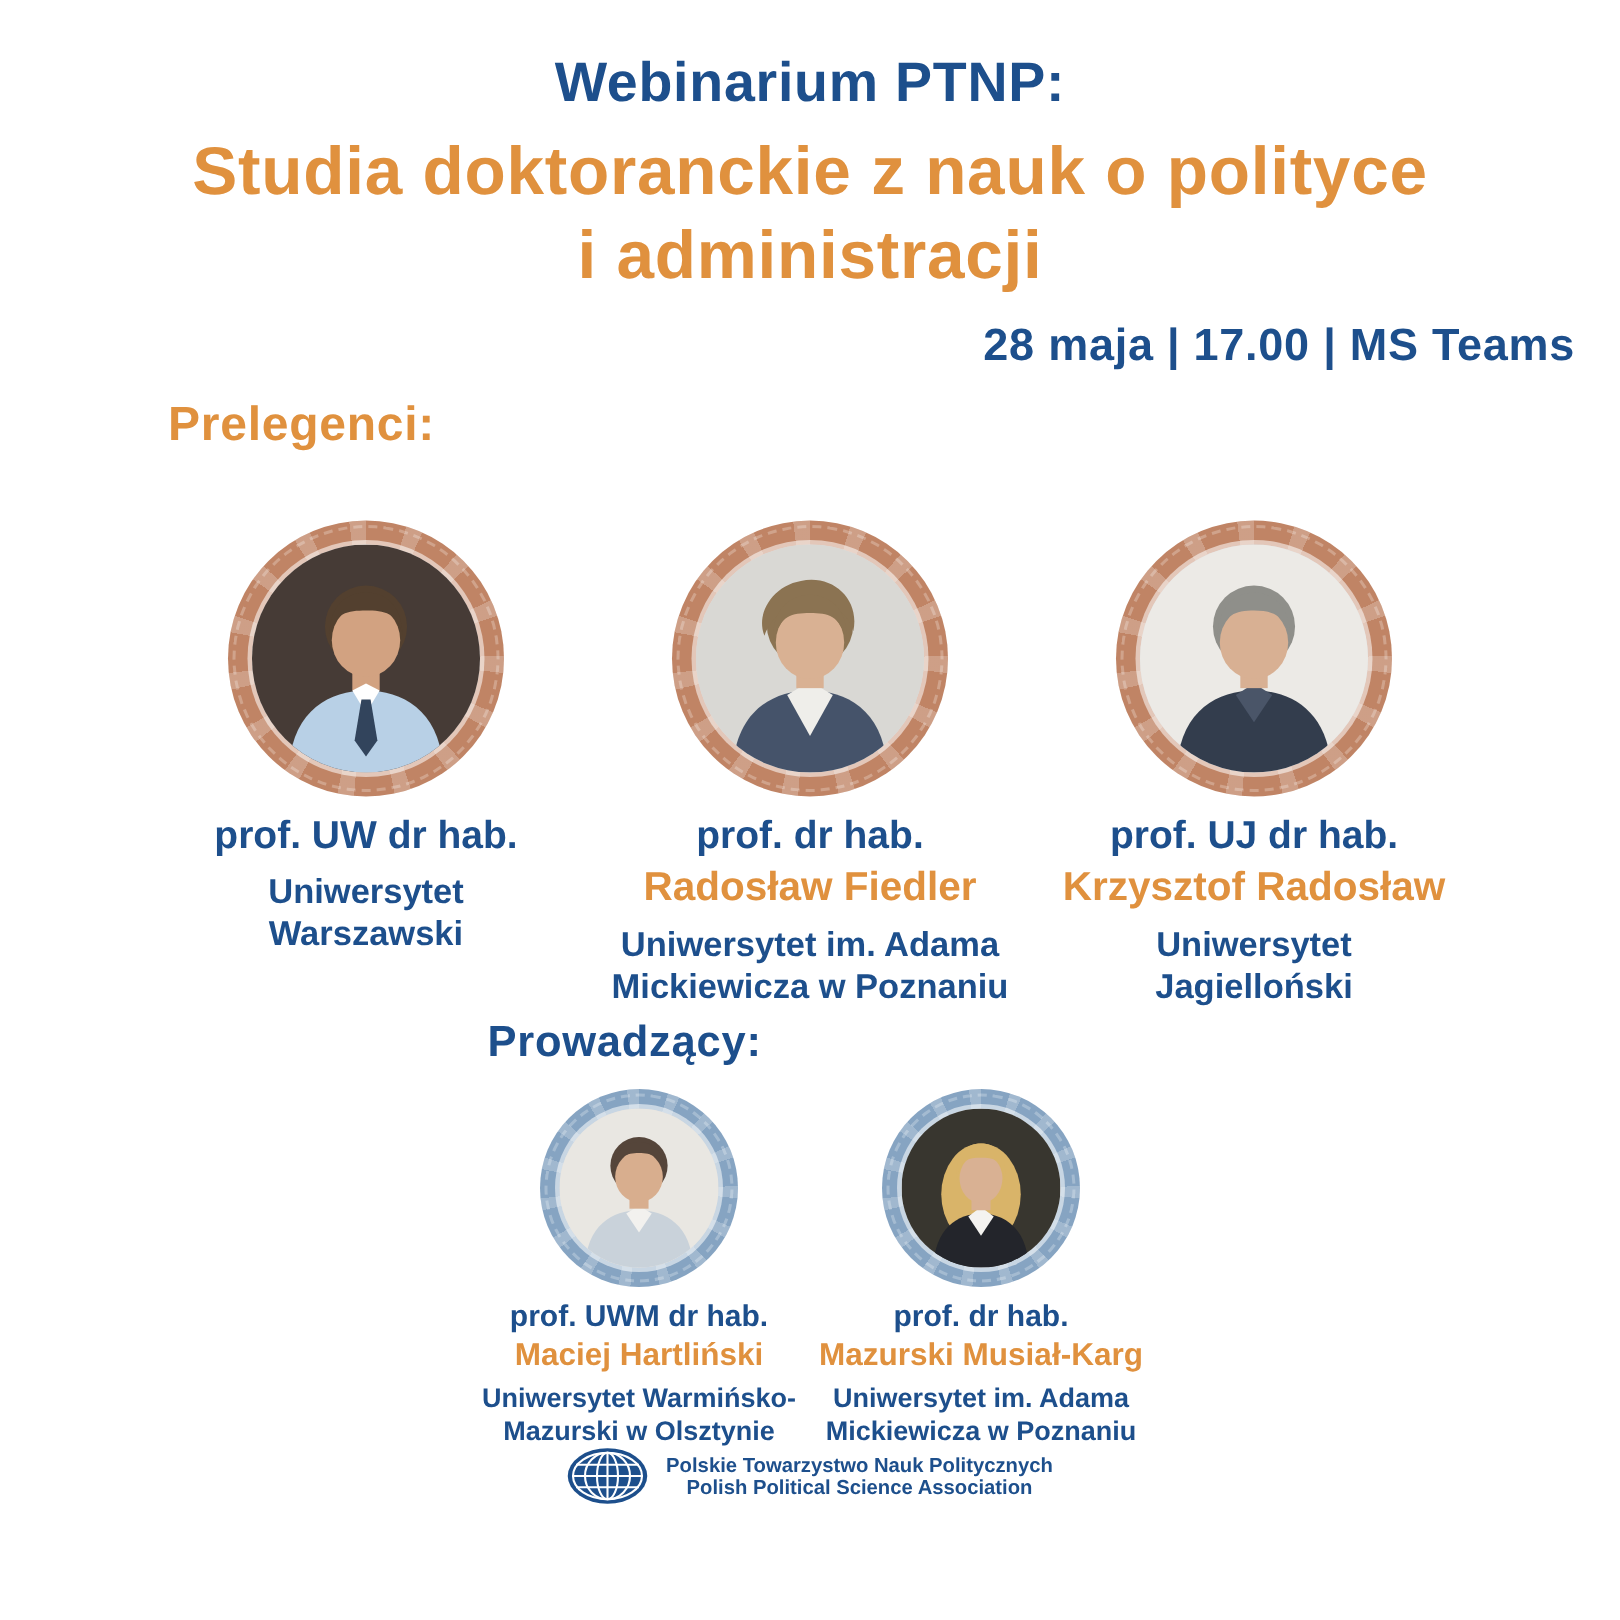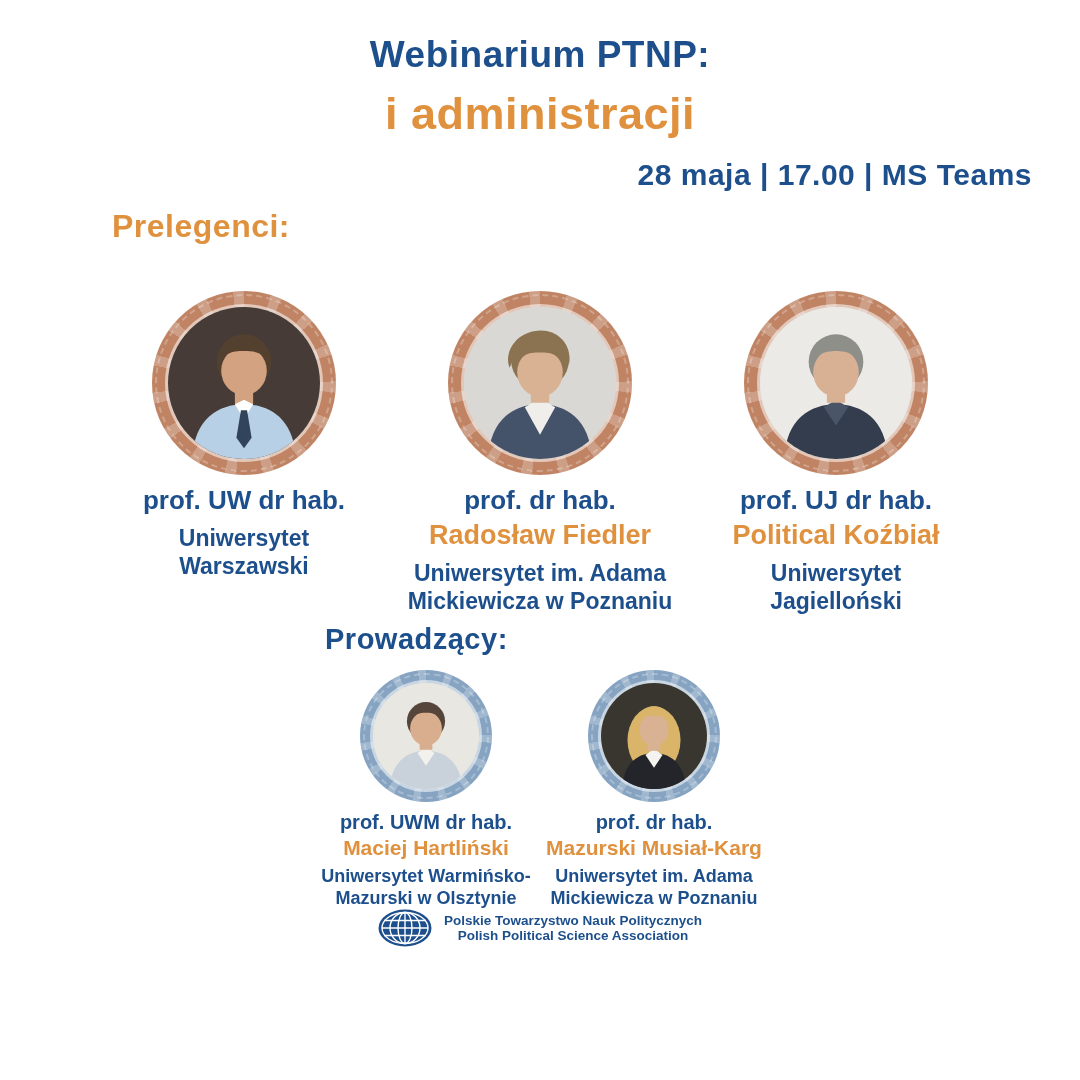--- a/index.html
+++ b/index.html
@@ -13,21 +13,21 @@
   
   .kicker{
     margin-top:34px;text-align:center;
     font-size:37px;font-weight:bold;color:var(--navy);letter-spacing:.5px;
   }
   .title{
     margin-top:10px;text-align:center;
     font-size:45px;font-weight:bold;color:var(--orange);line-height:56px;letter-spacing:.5px;
   }
   .event-meta{
-    margin-top:16px;text-align:right;padding-right:48px;
+    margin-top:16px;text-align:right;padding-right:30px;
     font-size:30px;font-weight:bold;color:var(--navy);letter-spacing:.5px;
   }
 
   
   .speakers-heading{
     margin-top:16px;margin-left:112px;
     font-size:32px;font-weight:bold;color:var(--orange);letter-spacing:.5px;
   }
   .hosts-heading{
     margin-top:8px;margin-left:325px;
@@ -84,20 +84,21 @@
   .footer-text{font-size:13.5px;font-weight:bold;color:var(--navy);text-align:center;line-height:15px;}
 </style>
 </head>
 <body>
 
 <div class="poster" style="--navy: #1d4f8c; --orange: #e0913e;">
 
   <div class="kicker">Webinarium PTNP:</div>
 
   <div class="title">
+    <div>Studia doktoranckie z nauk o polityce</div>
     <div>i administracji</div>
   </div>
 
   <div class="event-meta">28 maja | 17.00 | MS Teams</div>
 
   <div class="speakers-heading">Prelegenci:</div>
 
   <div class="people-row speakers-row" style="--ring: #c08465;">
 
     <div class="person" style="--bg: #463b36; --hair: #53402f; --skin: #d2a281; --coat: #b8d0e6; --shirt: #b8d0e6; --tie: #32445c;">
@@ -153,21 +154,21 @@
             <path d="M16,102 C16,74 33,64 50,64 C67,64 84,74 84,102 Z" style="fill:var(--coat)"></path>
             <path d="M42,66 L50,78 L58,66 L50,61 Z" style="fill:var(--shirt)"></path>
             <rect x="44" y="50" width="12" height="13" style="fill:var(--skin)"></rect>
             <circle cx="50" cy="36" r="18" style="fill:var(--hair)"></circle>
             <ellipse cx="50" cy="43" rx="15" ry="16" style="fill:var(--skin)"></ellipse>
             <path d="M34,41 C34,27 42,21 50,21 C58,21 66,27 66,41 C64,31 58,29 50,29 C42,29 36,31 34,41 Z" style="fill:var(--hair)"></path>
           </svg>
         </div>
       </div>
       <div class="degree">prof. UJ dr hab.</div>
-      <div class="pname">Political Koźbiał</div>
+      <div class="pname">Krzysztof Radosław</div>
       <div class="affil">
         <div>Uniwersytet</div>
         <div>Jagielloński</div>
       </div>
     </div>
   </div>
 
   <div class="hosts-heading">Prowadzący:</div>
 
   <div class="people-row hosts-row" style="--ring: #86a4c2;">

